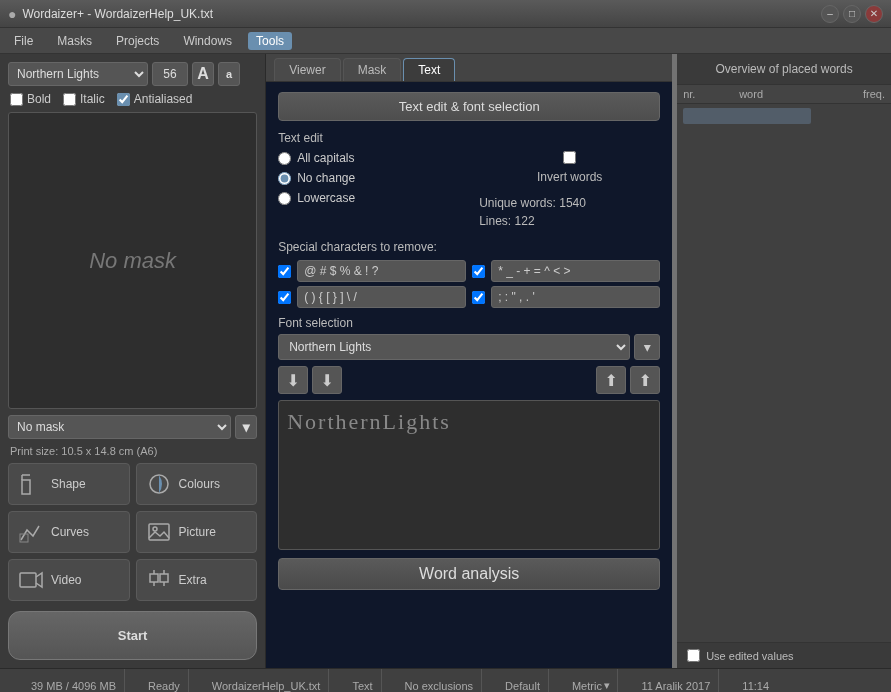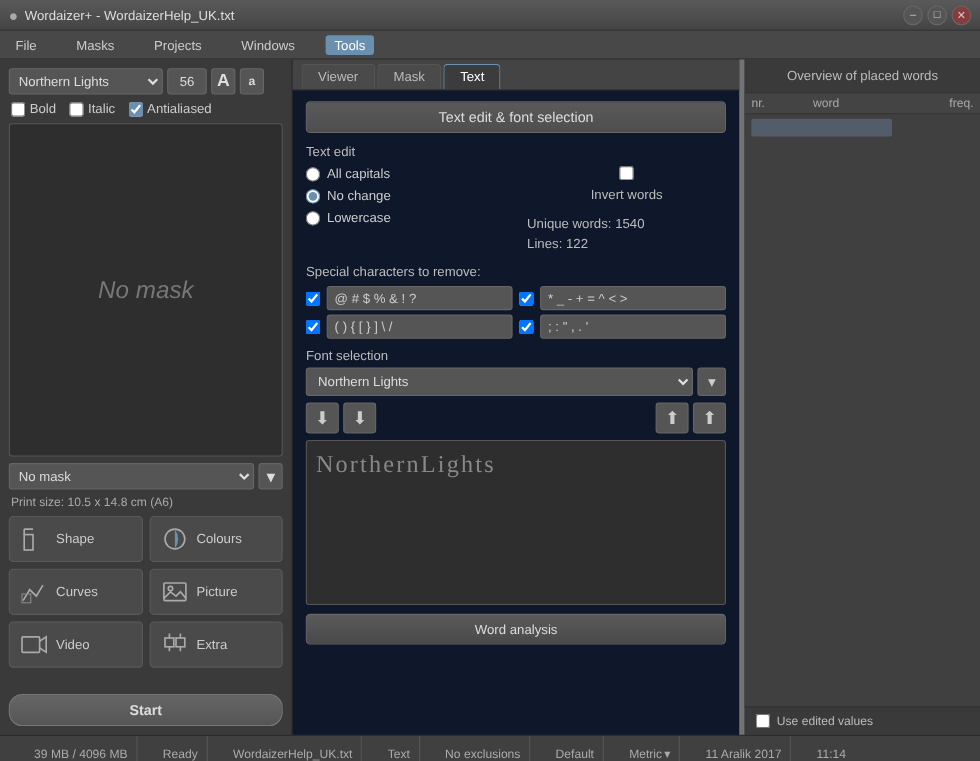--- a/index.html
+++ b/index.html
@@ -46,21 +46,21 @@
     }
     .close-btn { background: #8a3a3a; }
 
     
     .menu-bar {
       background: #484848;
       height: 26px;
       display: flex;
       align-items: center;
       padding: 0 6px;
-      gap: 20px;
+      gap: 8px;
       border-bottom: 1px solid #333;
     }
     .menu-item {
       padding: 2px 8px;
       color: #ccc;
       cursor: pointer;
       border-radius: 3px;
       font-size: 12px;
     }
     .menu-item.active {
@@ -196,26 +196,26 @@
       display: flex; align-items: center; justify-content: center;
       font-size: 16px;
       color: #aaa;
     }
 
     .start-btn {
       background: linear-gradient(to bottom, #666, #555);
       border: 1px solid #777;
       border-radius: 12px;
       color: #ddd;
-      padding: 6px;
+      padding: 16px;
       cursor: pointer;
       text-align: center;
       font-size: 13px;
       font-weight: bold;
-      margin-top: 18px;
+      margin-top: 4px;
     }
 
     
     .center-panel {
       flex: 1;
       background: #0f172a;
       display: flex;
       flex-direction: column;
       border-right: 5px solid #737373;
     }
@@ -375,21 +375,21 @@
     }
 
     .word-analysis-btn {
       background: linear-gradient(to bottom, #5a5a5a, #4a4a4a);
       border: 1px solid #666;
       border-radius: 4px;
       color: #ddd;
       padding: 6px;
       text-align: center;
       cursor: pointer;
-      font-size: 12px;
+      font-size: 16px;
       width: 100%;
     }
 
     
     .right-panel {
       width: 230px;
       background: #3a3a3a;
       display: flex;
       flex-direction: column;
     }

